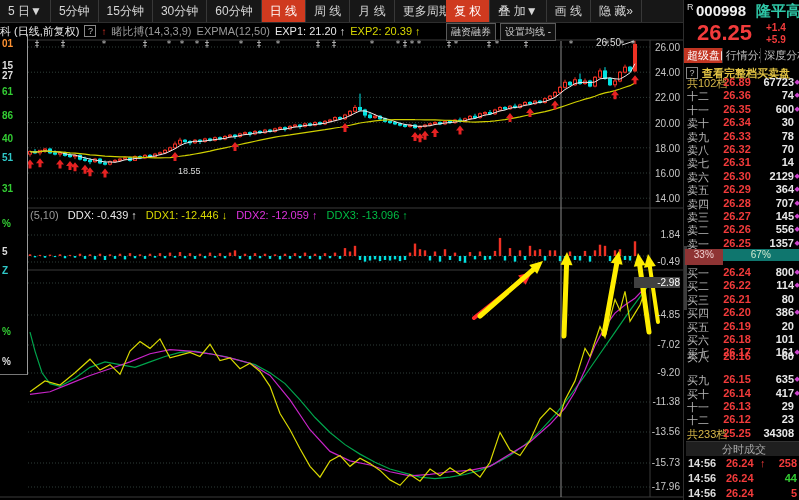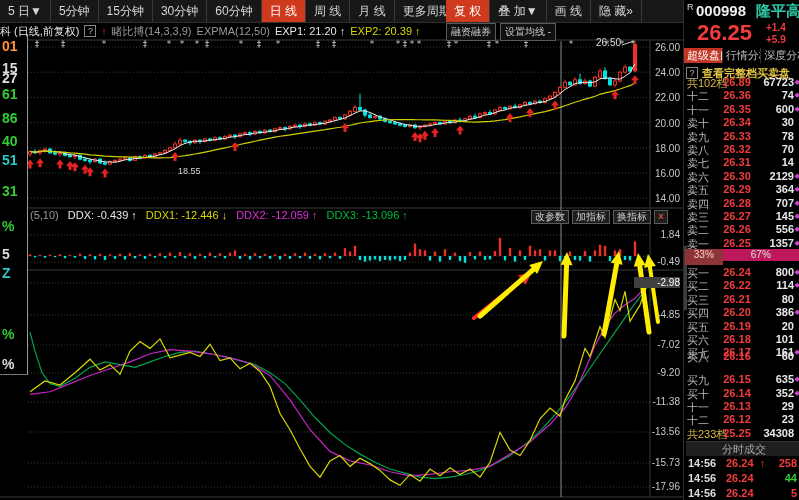--- a/index.html
+++ b/index.html
@@ -23,21 +23,21 @@
   .indbar{position:absolute;left:0px;top:24px;height:14px;z-index:5;display:flex;
           align-items:center;gap:5px;font-size:11px;white-space:nowrap;}
   .ind-gray{color:#9a9a9a;} .ind-white{color:#e6e6e6;} .ind-yel{color:#d8d800;}
   .ind-red{color:#f33b2c;font-size:10px;}
   .helpbox{display:inline-block;border:1px solid #888;color:#bbb;font-size:9px;
            line-height:10px;width:10px;text-align:center;}
 
   
   #left-strip{position:absolute;left:0;top:34px;width:27px;height:340px;background:#000;
               border-right:1px solid #9a9a9a;border-bottom:1px solid #777;z-index:4;}
-  .strip-val{position:absolute;left:2px;font-size:14px;font-weight:bold;}
+  .strip-val{position:absolute;left:2px;font-size:10px;font-weight:bold;}
 
   
   .ylab{position:absolute;right:3px;width:46px;text-align:right;font-size:10px;color:#c8c8c8;}
   #y-main,#y-ddx,#y-bottom{position:absolute;left:634px;top:0;width:49px;height:500px;z-index:3;}
   .ylab-hl{background:#404040;color:#fff;}
 
   
   #ddx-line{position:absolute;left:30px;top:209px;z-index:3;display:flex;gap:9px;
             font-size:11px;white-space:nowrap;}
   #ddx-buttons{position:absolute;left:531px;top:210px;display:flex;gap:3px;z-index:6;}
@@ -626,26 +626,20 @@
 
   <div id="ddx-line">
     <span class="ind-gray">(5,10)</span>
     <span id="ddx-items" style="display:flex;gap:9px;">
         <span style="color: rgb(232, 232, 232);">DDX: -0.439 ↑</span>
         <span style="color: rgb(216, 216, 0);">DDX1: -12.446 ↓</span>
         <span style="color: rgb(221, 51, 221);">DDX2: -12.059 ↑</span>
         <span style="color: rgb(0, 187, 68);">DDX3: -13.096 ↑</span>
       </span>
   </div>
-  <div id="ddx-buttons">
-      <div class="dbtn">改参数</div>
-      <div class="dbtn">加指标</div>
-      <div class="dbtn">换指标</div>
-      <div class="dbtn dbtn-close">×</div>
-    </div>
 
   <div id="annot-price">26.50</div>
   <div id="price-tag" style="left: 178px; top: 166px;">18.55</div>
 
   <div id="quote">
     <span class="q-r">R</span>
     <span class="q-code">000998</span>
     <span class="q-name">隆平高科</span>
     <span class="q-price">26.25</span>
     <span class="q-chg">+1.4</span>
@@ -779,42 +773,42 @@
         </div>
         <div class="qrow" style="top: 373.2px;">
           <span class="ql">买九</span>
           <span class="qp">26.15</span>
           <span class="qv">635</span>
           <span class="qm">◆</span>
         </div>
         <div class="qrow" style="top: 386.6px;">
           <span class="ql">买十</span>
           <span class="qp">26.14</span>
-          <span class="qv">352</span>
+          <span class="qv">417</span>
           <span class="qm">◆</span>
         </div>
         <div class="qrow" style="top: 400px;">
           <span class="ql">十一</span>
           <span class="qp">26.13</span>
           <span class="qv">29</span>
         </div>
         <div class="qrow" style="top: 413.4px;">
           <span class="ql">十二</span>
           <span class="qp">26.12</span>
           <span class="qv">23</span>
         </div>
         <div class="qrow" style="top: 426.8px;">
           <span class="ql qgold">共233档</span>
           <span class="qp">25.25</span>
           <span class="qv">34308</span>
         </div>
       </div>
     <div id="ratio-bar">
       <div class="ratio-left" id="ratio-left" style="width: 33%; background: rgb(143, 52, 52);">33%</div>
-      <div class="ratio-right" id="ratio-right" style="flex: 1 1 0%; background: #be185d; color: rgb(207, 232, 207); text-align: center;">67%</div>
+      <div class="ratio-right" id="ratio-right" style="flex: 1 1 0%; background: #0f766e; color: rgb(207, 232, 207); text-align: center;">67%</div>
     </div>
     <div id="qscroll"></div>
     <div id="ticks-title">分时成交</div>
     <div id="tick-rows">
         <div class="trow" style="top: 457px;">
           <span class="ttime">14:56</span>
           <span class="tprice">26.24</span>
           <span class="tdir">↑</span>
           <span class="tvol" style="color: rgb(242, 59, 59);">258</span>
         </div>

